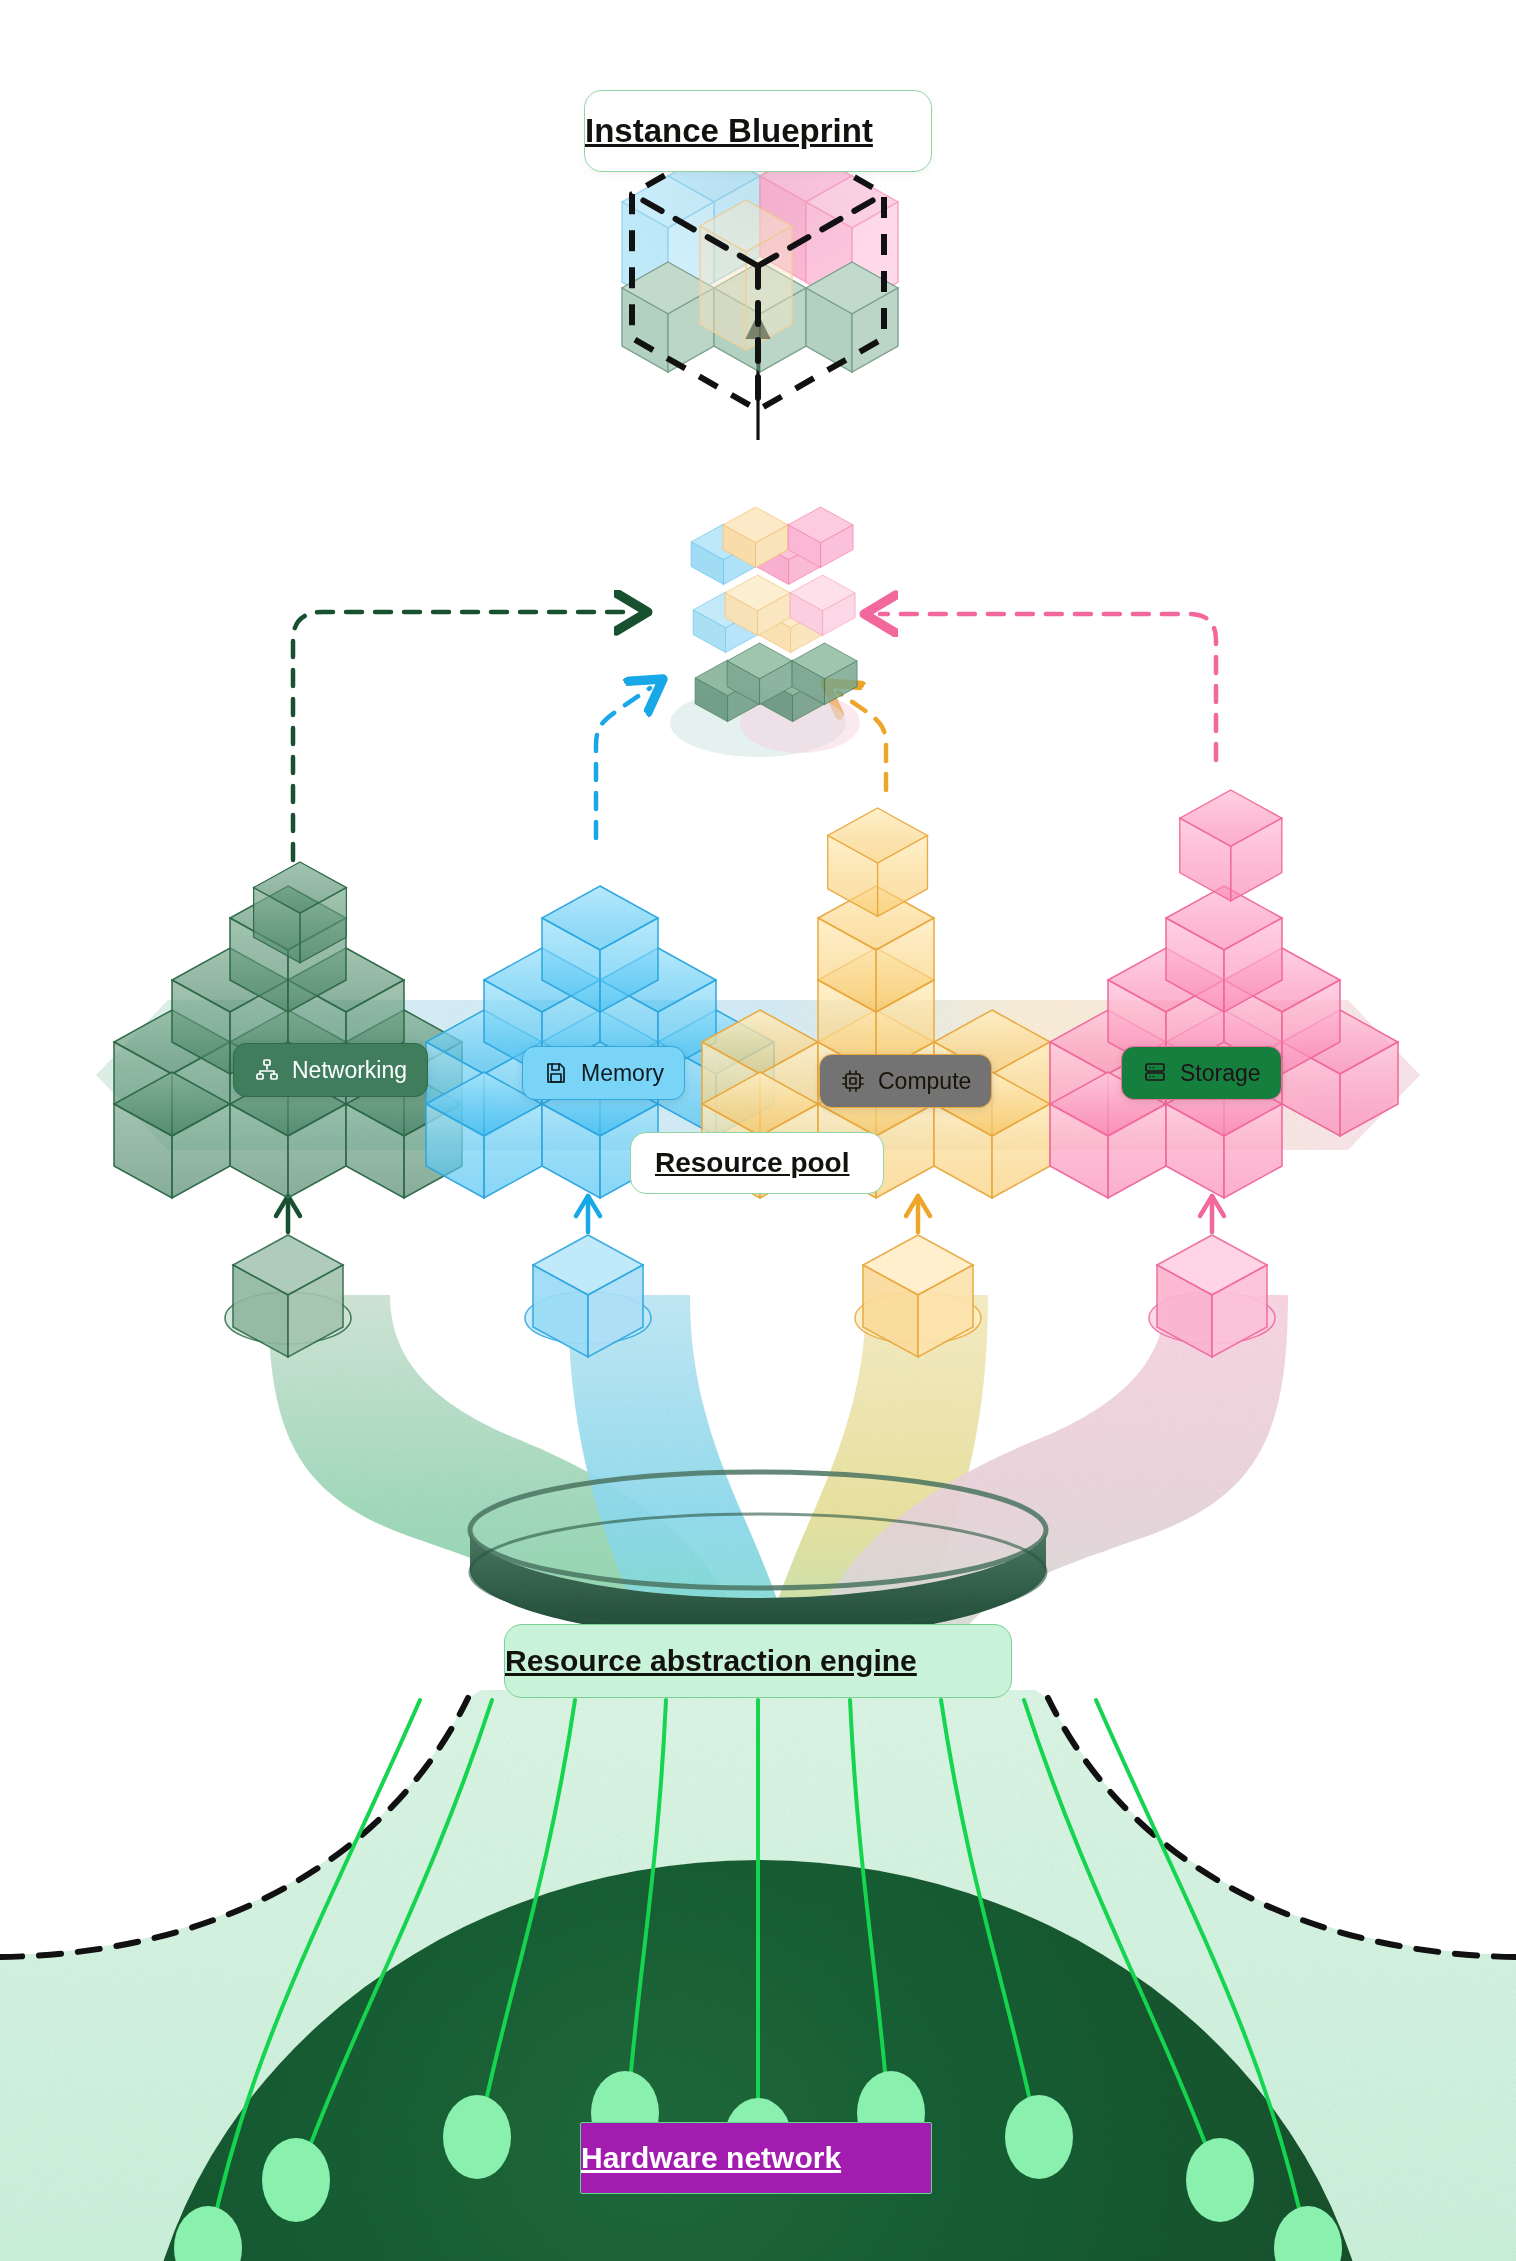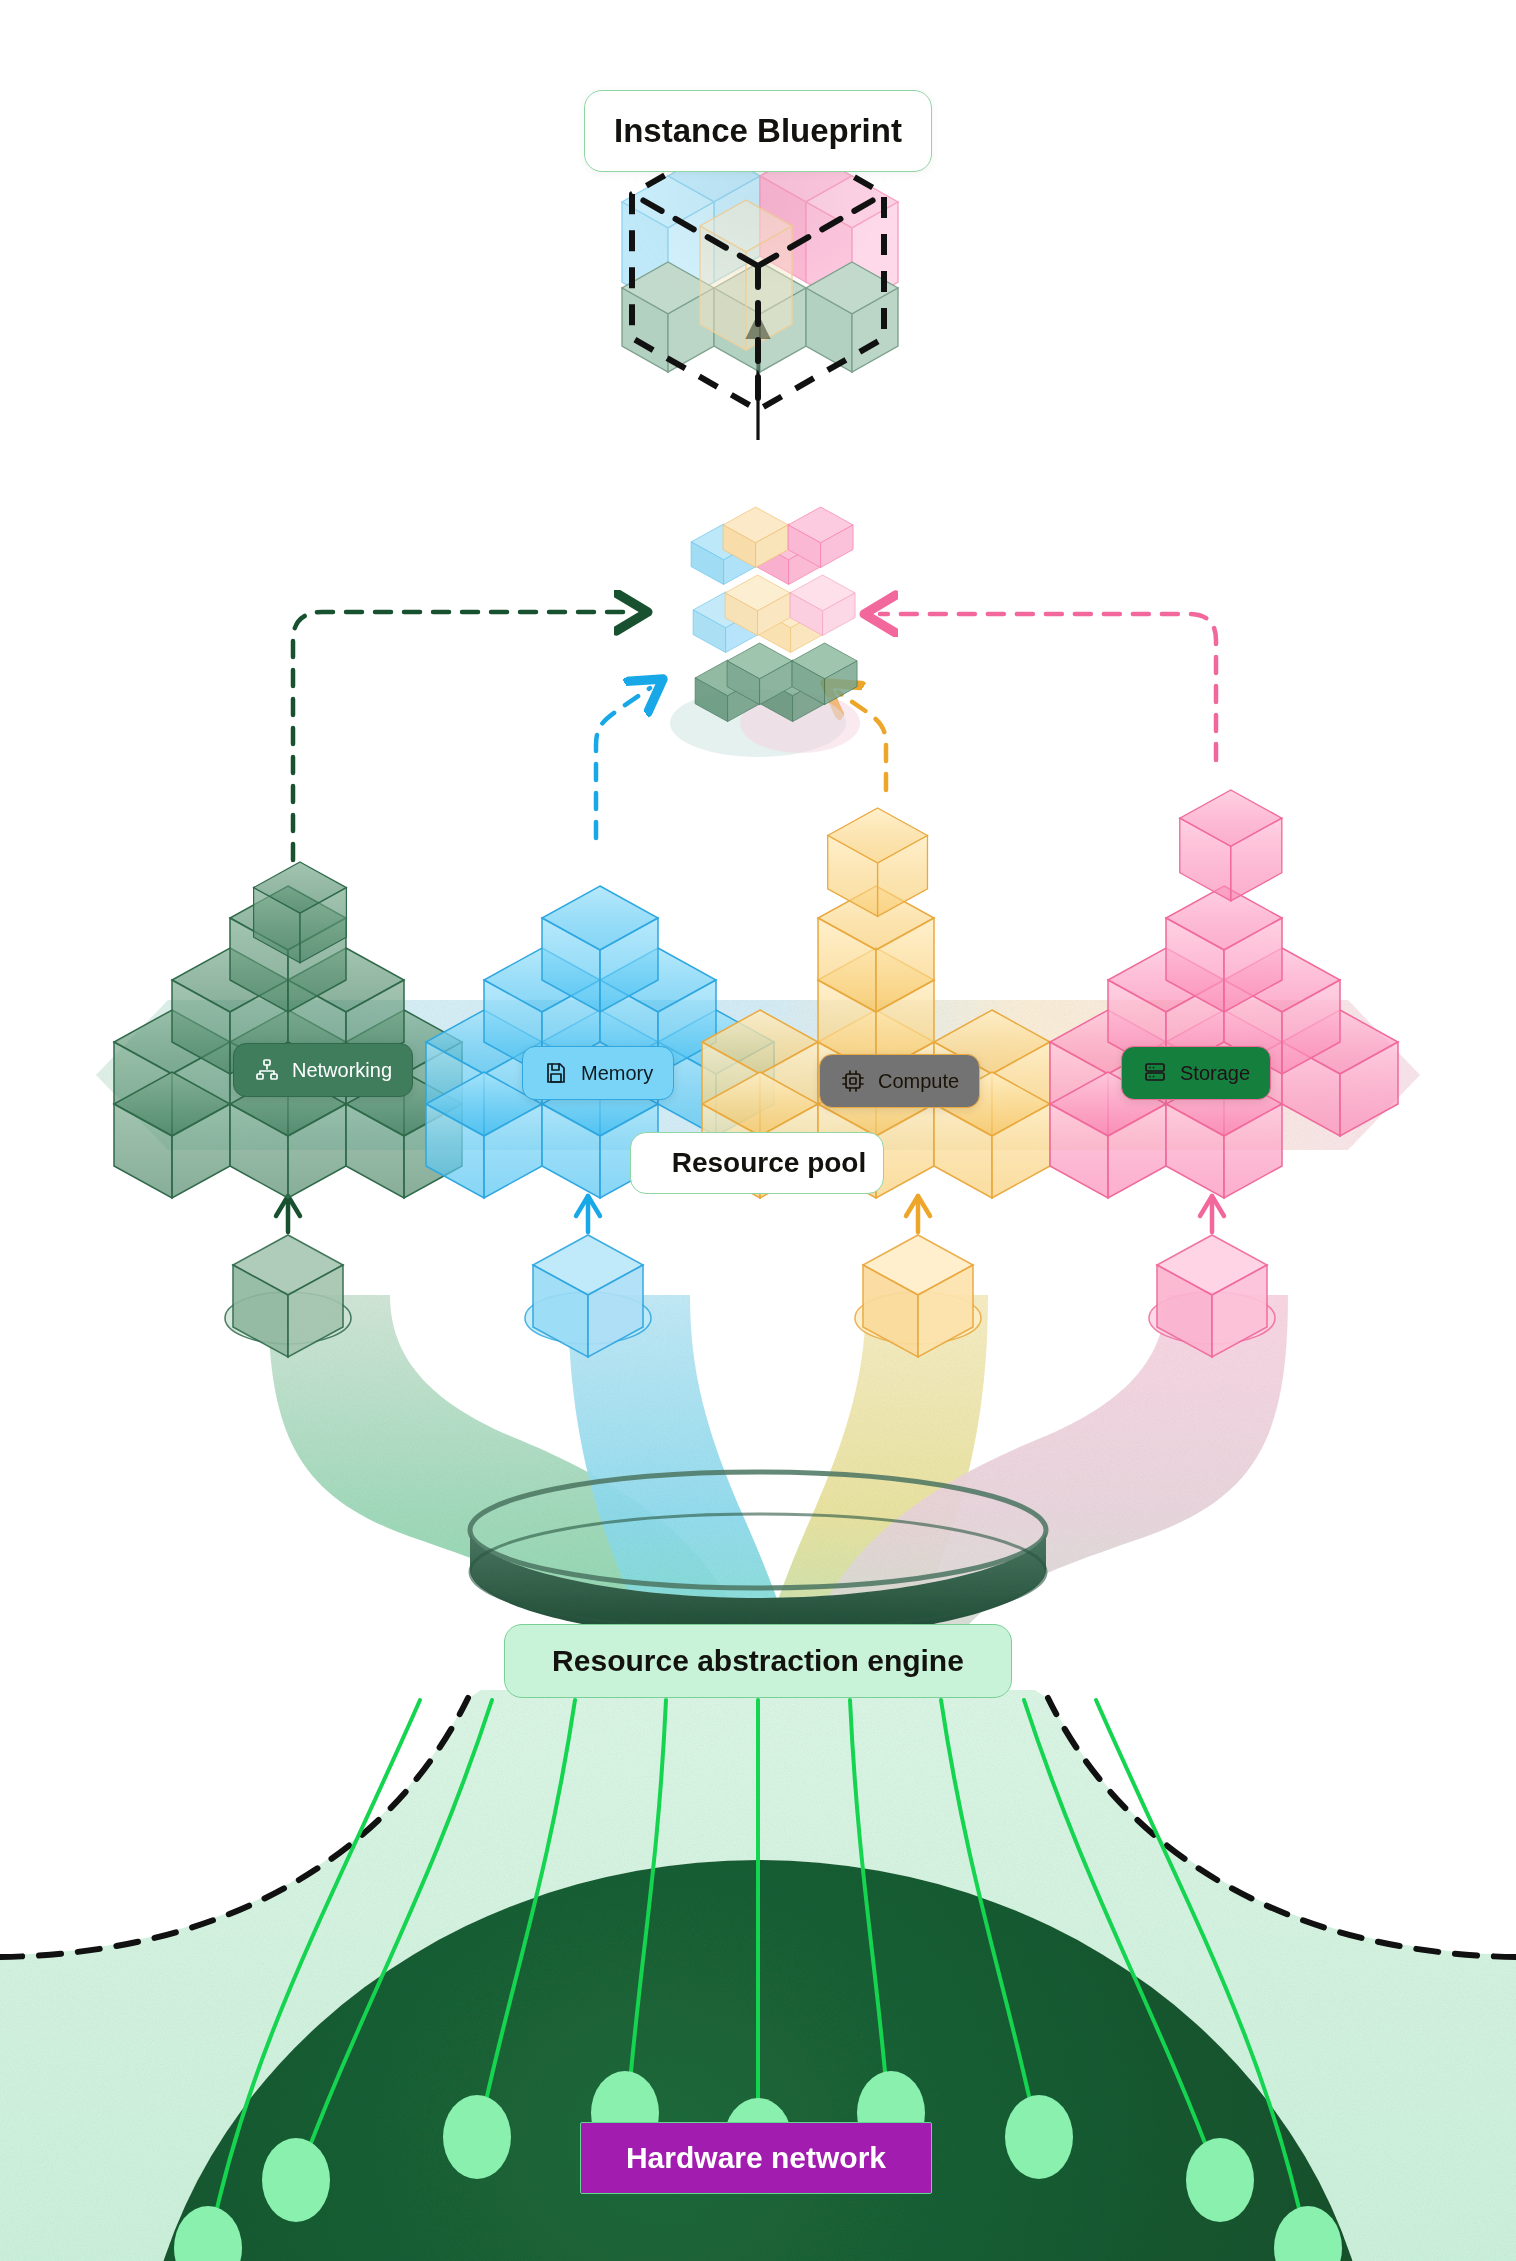--- a/index.html
+++ b/index.html
@@ -1,36 +1,36 @@
 <!DOCTYPE html>
 <html><head>
 <meta charset="utf-8">
 <style>
   html,body{margin:0;padding:0;background:#ffffff;}
   body{font-family:"Liberation Sans",sans-serif;}
   #stage{position:relative;width:1516px;height:2261px;overflow:hidden;background:#fff;}
   svg.layer{position:absolute;left:0;top:0;width:1516px;height:2261px;}
 
   
-  .pill{position:absolute;display:flex;align-items:center;justify-content:center;
-        box-sizing:border-box;border-radius:14px;white-space:nowrap;}
+  .pill{position:absolute;display:flex;align-items:center;justify-content:flex-start;
+        box-sizing:border-box;border-radius:14px;white-space:nowrap;text-decoration:underline;}
   .pill-title{left:584px;top:90px;width:348px;height:82px;background:#ffffff;
         border:1.5px solid #8fd6a3;border-radius:18px;font-size:33px;font-weight:700;color:#14120f;
         box-shadow:0 2px 10px rgba(0,0,0,.05);}
   .pill-pool{left:630px;top:1132px;width:254px;height:62px;background:#ffffff;
         border:1.5px solid #8fd6a3;border-radius:16px;font-size:28px;font-weight:700;color:#14120f;padding-left:24px;}
   .pill-engine{left:504px;top:1624px;width:508px;height:74px;background:#c9f3d8;
         border:1.5px solid #79cf96;border-radius:18px;font-size:30px;font-weight:700;color:#14120f;}
   .pill-hw{left:580px;top:2122px;width:352px;height:72px;background:#a21caf;
         border:1.5px solid #5fd98a;border-radius:2px;font-size:30px;font-weight:700;color:#ffffff;}
 
   
   .rbadge{position:absolute;display:flex;align-items:center;gap:12px;
         box-sizing:border-box;border-radius:13px;padding:0 20px;height:54px;
-        font-size:20px;font-weight:400;white-space:nowrap;
+        font-size:23px;font-weight:400;white-space:nowrap;
         box-shadow:0 2px 8px rgba(0,0,0,.10);}
   .rbadge .ico{display:flex;align-items:center;justify-content:center;width:26px;height:26px;flex:0 0 auto;}
   .rbadge .ico svg{width:24px;height:24px;display:block;}
 
   .b-net{left:233px;top:1043px;background:#3f7d5c;border:1px solid #2f6a4a;color:#ffffff;}
   .b-mem{left:522px;top:1046px;background:#79d4f7;border:1.4px solid #2fa7e0;color:#0d1b22;}
   .b-cmp{left:819px;top:1046px;background:#737373;border:1.4px solid #e9a93f;color:#1a1408;margin-top:8px;}
   .b-sto{left:1121px;top:1046px;background:#15803d;border:1.4px solid #f06a9b;color:#20101a;}
 
   .pill span,.rbadge span{pointer-events:none;}

